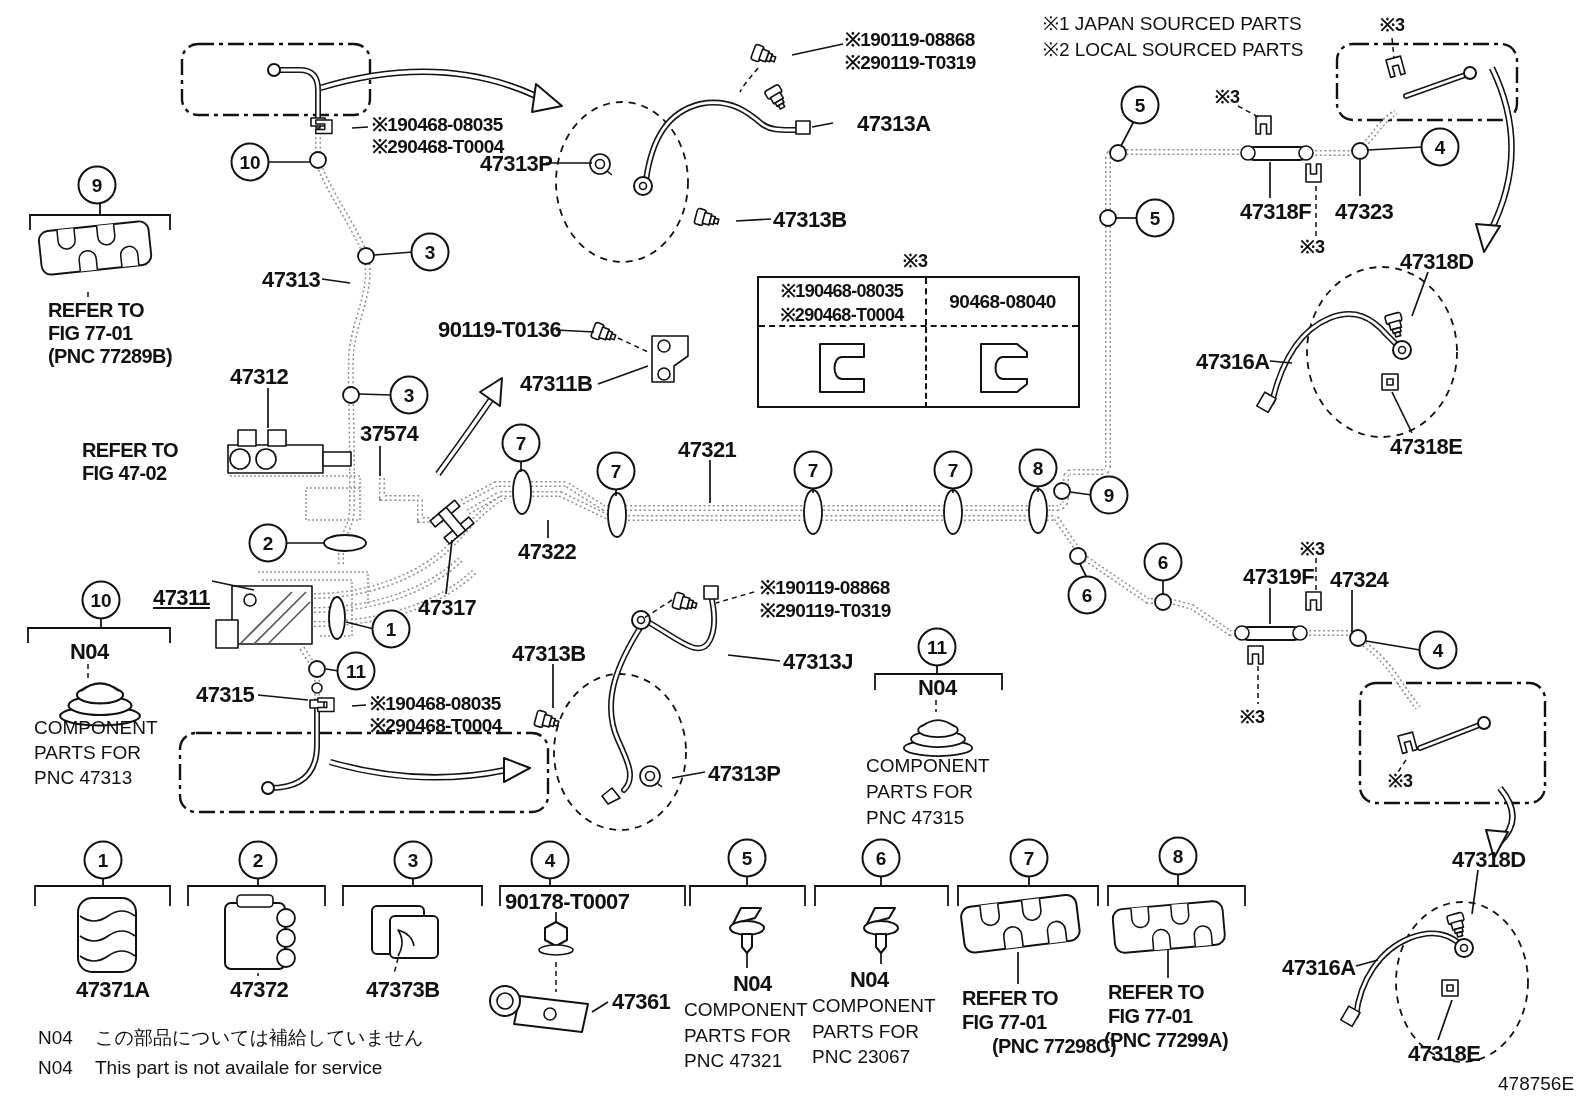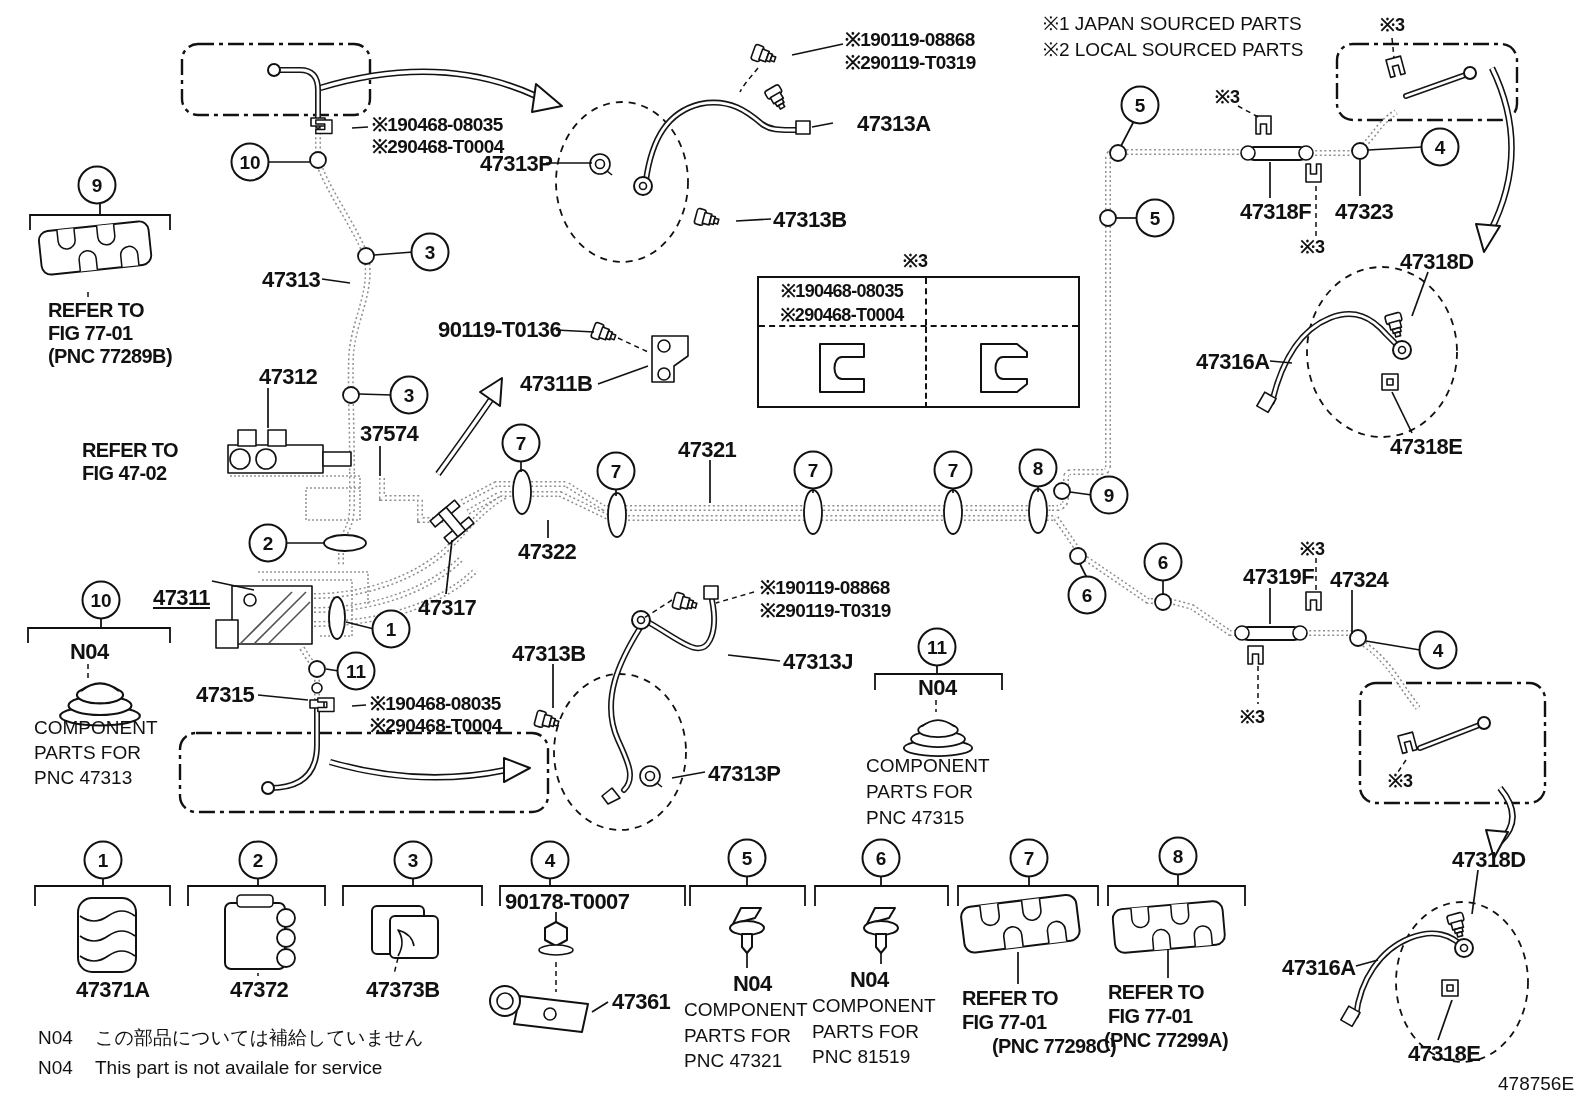--- a/index.html
+++ b/index.html
@@ -462,21 +462,21 @@
       <div class="lbl pn" style="left: 1240px; top: 200px;">47318F</div>
       <div class="lbl pn" style="left: 1335px; top: 200px;">47323</div>
       <div class="lbl flag" style="left: 1300px; top: 238px;">※3</div>
       <div class="lbl pn" style="left: 1400px; top: 250px;">47318D</div>
       <div class="lbl pn" style="left: 262px; top: 268px;">47313</div>
       <div class="lbl ref" style="left: 48px; top: 300px;">REFER TO</div>
       <div class="lbl ref" style="left: 48px; top: 323px;">FIG 77-01</div>
       <div class="lbl ref" style="left: 48px; top: 346px;">(PNC 77289B)</div>
       <div class="lbl pn" style="left: 438px; top: 318px;">90119-T0136</div>
       <div class="lbl pn" style="left: 1196px; top: 350px;">47316A</div>
-      <div class="lbl pn" style="left: 259px; top: 365px;">47312</div>
+      <div class="lbl pn" style="left: 230px; top: 365px;">47312</div>
       <div class="lbl pn" style="left: 520px; top: 372px;">47311B</div>
       <div class="lbl flag" style="left: 903px; top: 252px;">※3</div>
       <div class="lbl pn" style="left: 1390px; top: 435px;">47318E</div>
       <div class="lbl ref" style="left: 82px; top: 440px;">REFER TO</div>
       <div class="lbl ref" style="left: 82px; top: 463px;">FIG 47-02</div>
       <div class="lbl pn" style="left: 360px; top: 422px;">37574</div>
       <div class="lbl pn" style="left: 678px; top: 438px;">47321</div>
       <div class="lbl pn" style="left: 518px; top: 540px;">47322</div>
       <div class="lbl pn" style="left: 153px; top: 586px; text-decoration: underline;">47311</div>
       <div class="lbl pn" style="left: 418px; top: 596px;">47317</div>
@@ -506,21 +506,21 @@
       <div class="lbl pn" style="left: 76px; top: 978px;">47371A</div>
       <div class="lbl pn" style="left: 230px; top: 978px;">47372</div>
       <div class="lbl pn" style="left: 366px; top: 978px;">47373B</div>
       <div class="lbl pn" style="left: 733px; top: 972px;">N04</div>
       <div class="lbl note" style="left: 684px; top: 1000px;">COMPONENT</div>
       <div class="lbl note" style="left: 684px; top: 1026px;">PARTS FOR</div>
       <div class="lbl note" style="left: 684px; top: 1051px;">PNC 47321</div>
       <div class="lbl pn" style="left: 850px; top: 968px;">N04</div>
       <div class="lbl note" style="left: 812px; top: 996px;">COMPONENT</div>
       <div class="lbl note" style="left: 812px; top: 1022px;">PARTS FOR</div>
-      <div class="lbl note" style="left: 812px; top: 1047px;">PNC 81519</div>
+      <div class="lbl note" style="left: 812px; top: 1047px;">PNC 23067</div>
       <div class="lbl ref" style="left: 962px; top: 988px;">REFER TO</div>
       <div class="lbl ref" style="left: 962px; top: 1012px;">FIG 77-01</div>
       <div class="lbl ref" style="left: 992px; top: 1036px;">(PNC 77298C)</div>
       <div class="lbl ref" style="left: 1108px; top: 982px;">REFER TO</div>
       <div class="lbl ref" style="left: 1108px; top: 1006px;">FIG 77-01</div>
       <div class="lbl ref" style="left: 1104px; top: 1030px;">(PNC 77299A)</div>
       <div class="lbl pn" style="left: 1452px; top: 848px;">47318D</div>
       <div class="lbl pn" style="left: 1282px; top: 956px;">47316A</div>
       <div class="lbl pn" style="left: 1408px; top: 1042px;">47318E</div>
       <div class="lbl note" style="left: 38px; top: 1028px;">N04</div>
@@ -560,20 +560,21 @@
       <div class="callout" style="left: 1029px; top: 858px;">7</div>
       <div class="callout" style="left: 1178px; top: 856px;">8</div>
     </div>
 
 <div id="clip-table">
   <div class="ct-head">
     <div class="ct-cell ct-left">
       <div>※190468-08035</div>
       <div>※290468-T0004</div>
     </div>
+    <div class="ct-cell ct-right">90468-08040</div>
   </div>
   <div class="ct-body">
     <div class="ct-cell ct-b1">
       <svg width="64" height="56" viewBox="0 0 64 56">
         <path class="ic" d="M10,4 H54 V17 H32 C22,17 22,39 32,39 H54 V52 H10 Z"></path>
       </svg>
     </div>
     <div class="ct-cell ct-b2">
       <svg width="64" height="56" viewBox="0 0 64 56">
         <path class="ic" d="M10,4 H46 L56,12 V17 H32 C22,17 22,39 32,39 H56 V44 L46,52 H10 Z"></path>

